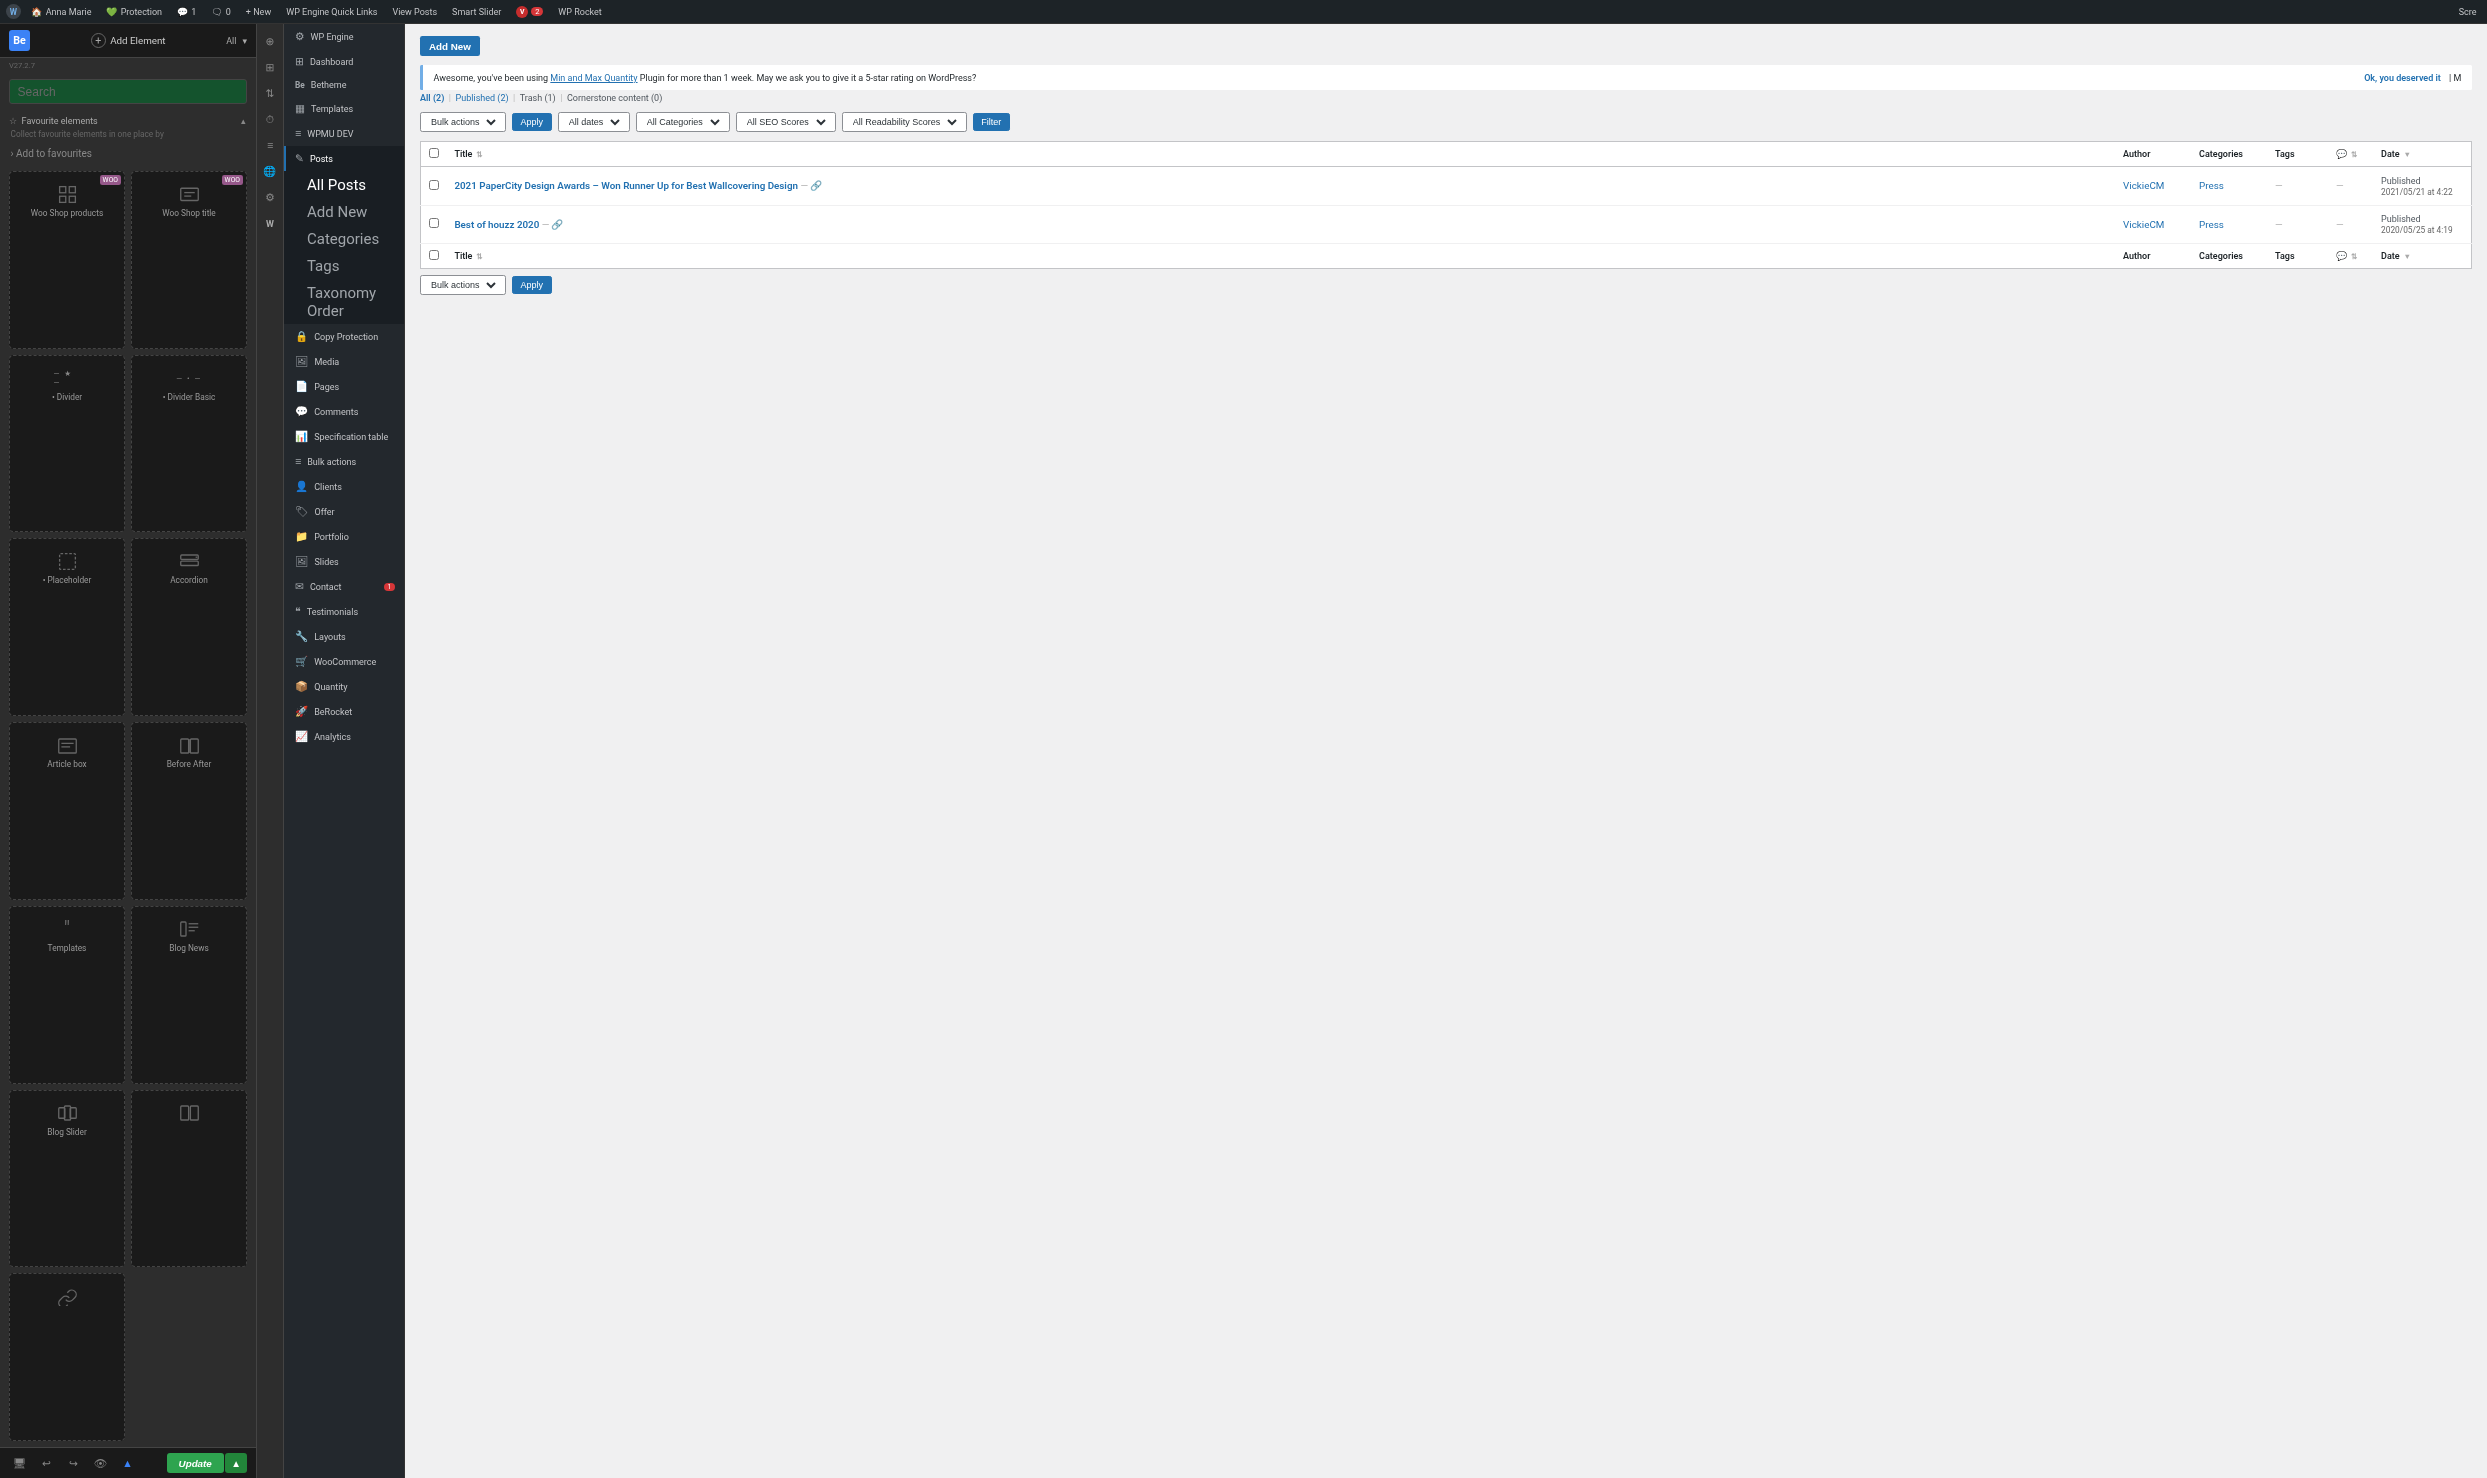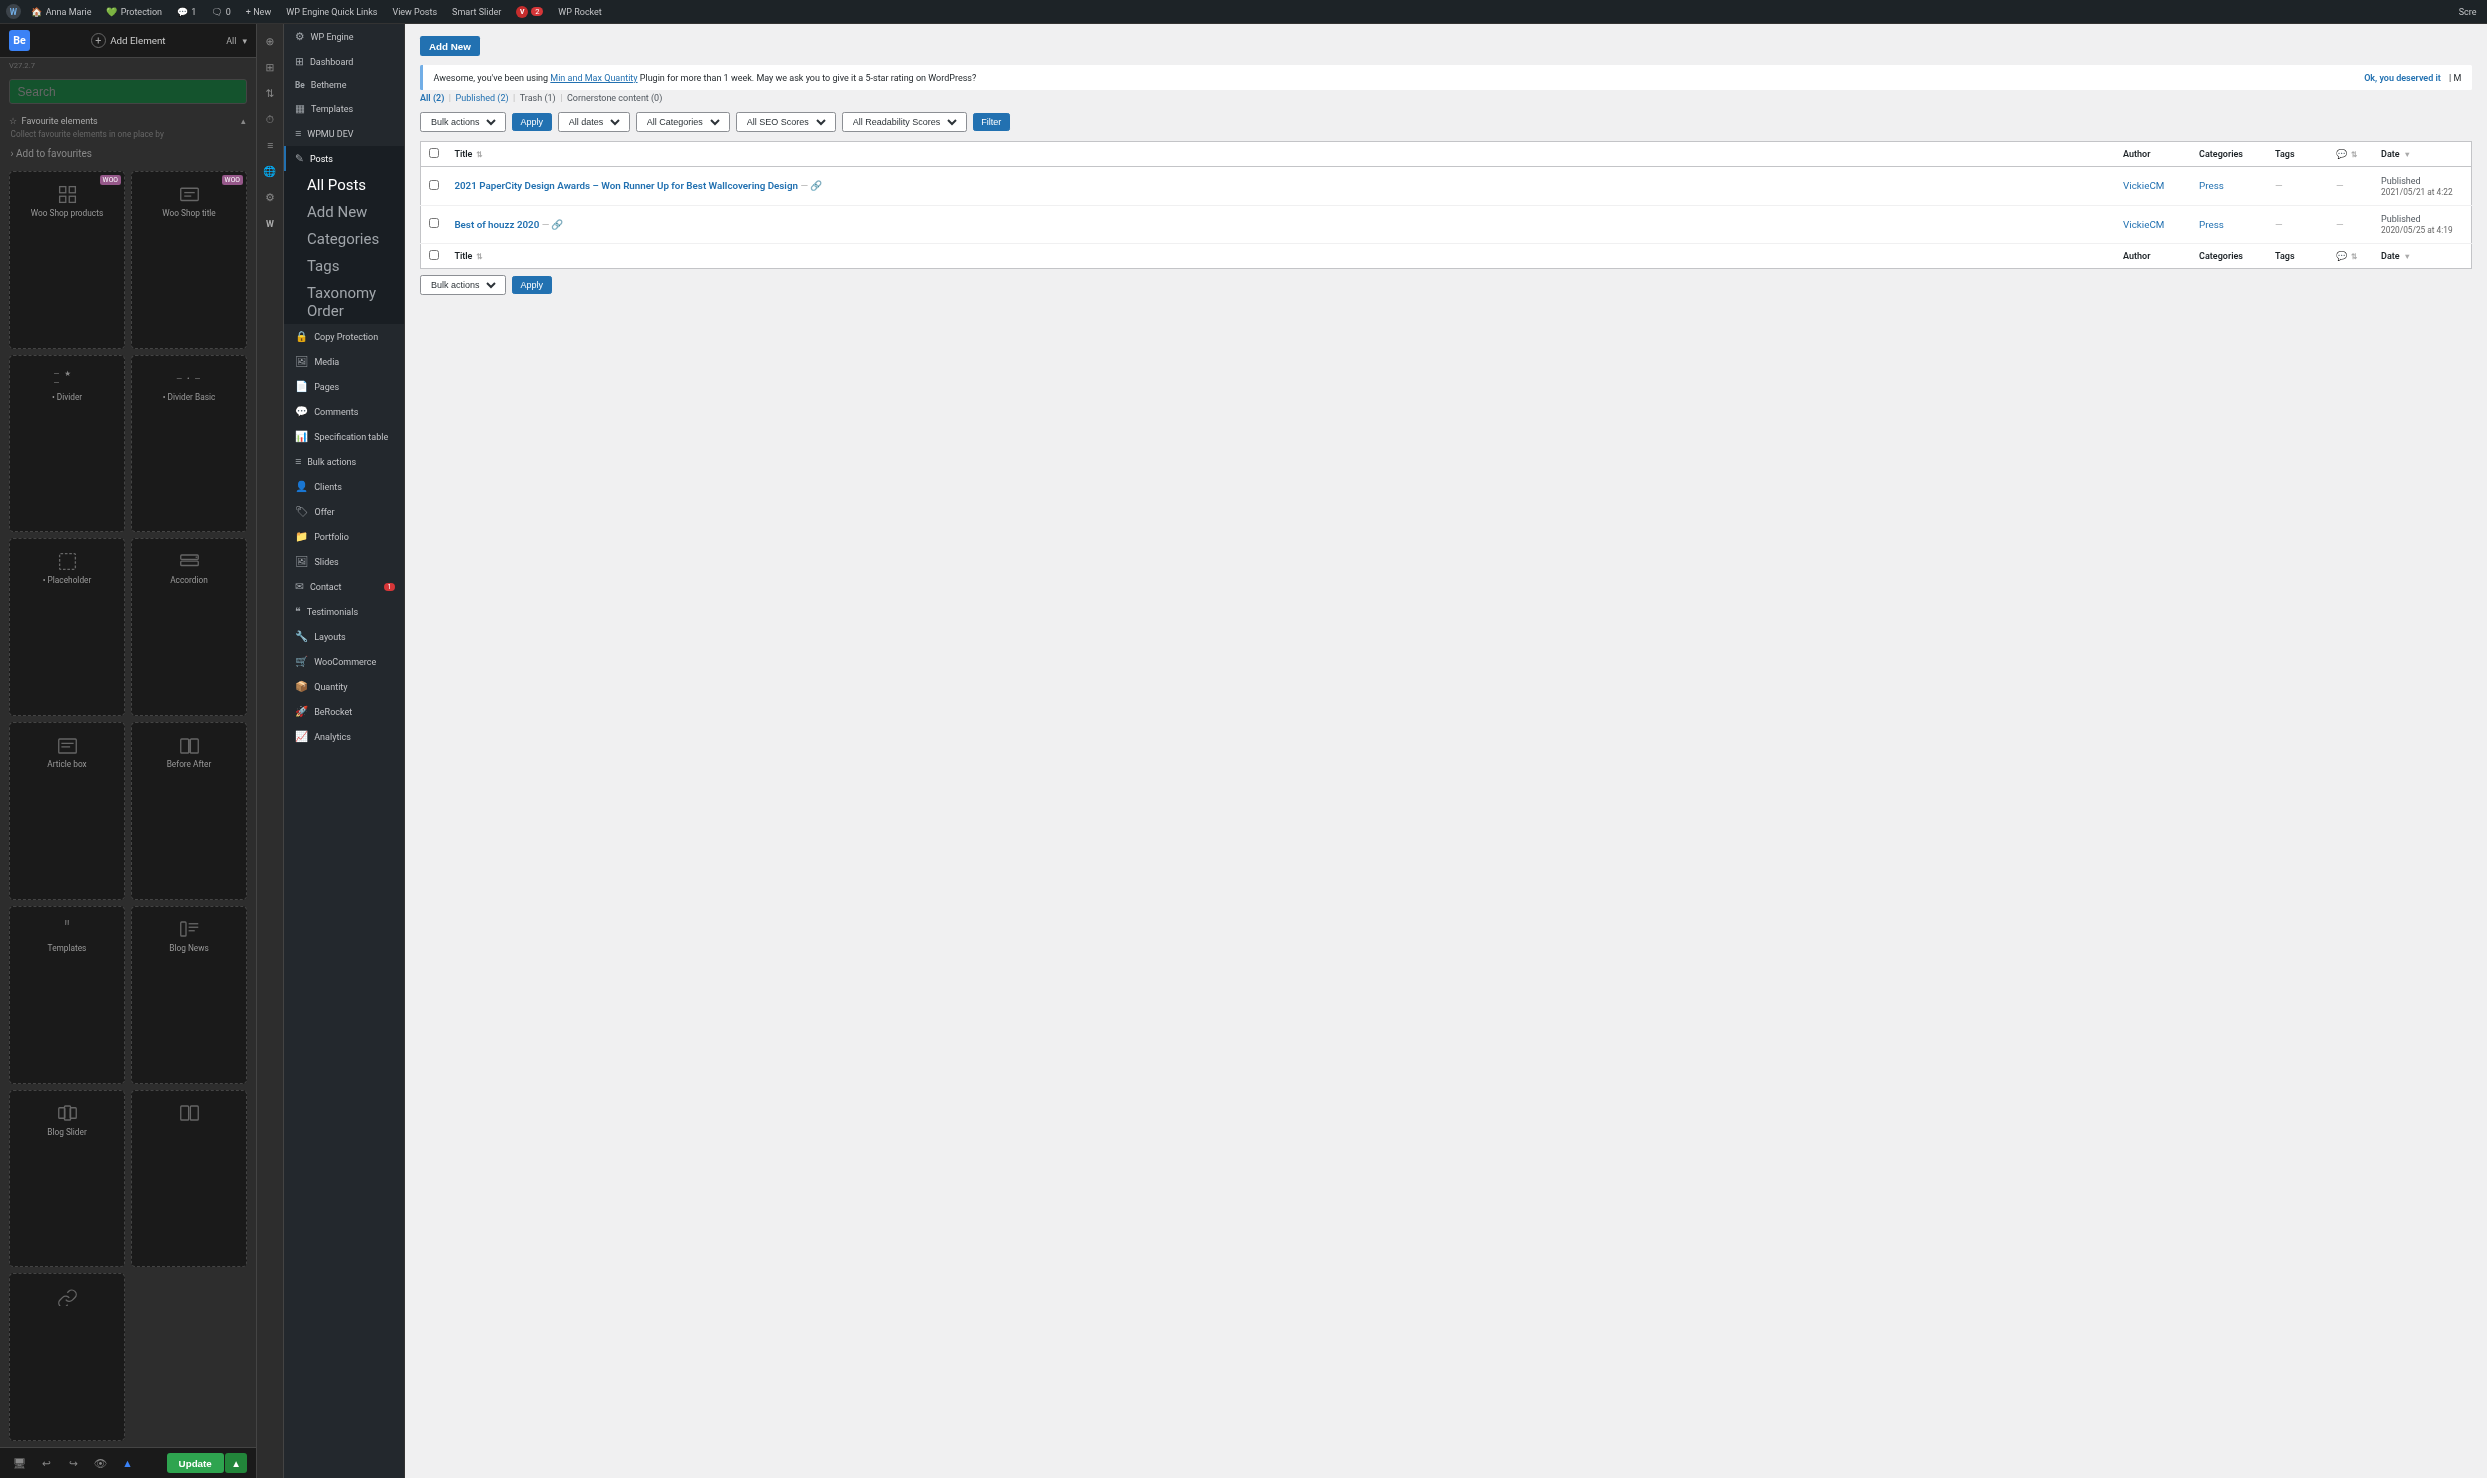--- a/index.html
+++ b/index.html
@@ -91,21 +91,21 @@
       border-top: 0.8px solid #444;
       padding: 4.5px 9px;
       display: flex;
       align-items: center;
       justify-content: space-between;
       flex-shrink: 0;
     }
     .toolbar-left { display: flex; gap: 6px; align-items: center; }
     .toolbar-icon { width: 21px; height: 21px; display: flex; align-items: center; justify-content: center; color: #888; cursor: pointer; border-radius: 3px; font-size: 10.6px; }
     .toolbar-icon.active { color: #3b82f6; }
-    .update-btn { background: #2ea44f; color: #fff; border: none; border-radius: 3px; padding: 4.5px 12px; cursor: pointer; font-size: 9.8px; font-weight: 600; display: flex; align-items: center; gap: 1.5px; }
+    .update-btn { background: #2ea44f; color: #fff; border: none; border-radius: 3px; padding: 4.5px 12px; cursor: pointer; font-size: 9.8px; font-weight: 600; display: flex; align-items: center; gap: 1.5px; font-style: italic; }
     .update-btn-arrow { background: #22863a; color: #fff; border: none; border-radius: 3px; padding: 4.5px 6px; cursor: pointer; font-size: 9.8px; margin-left: 1.5px; }
     .update-group { display: flex; }
 
     
     .left-icons {
       width: 27px;
       background: #2d2d2d;
       display: flex;
       flex-direction: column;
       align-items: center;

